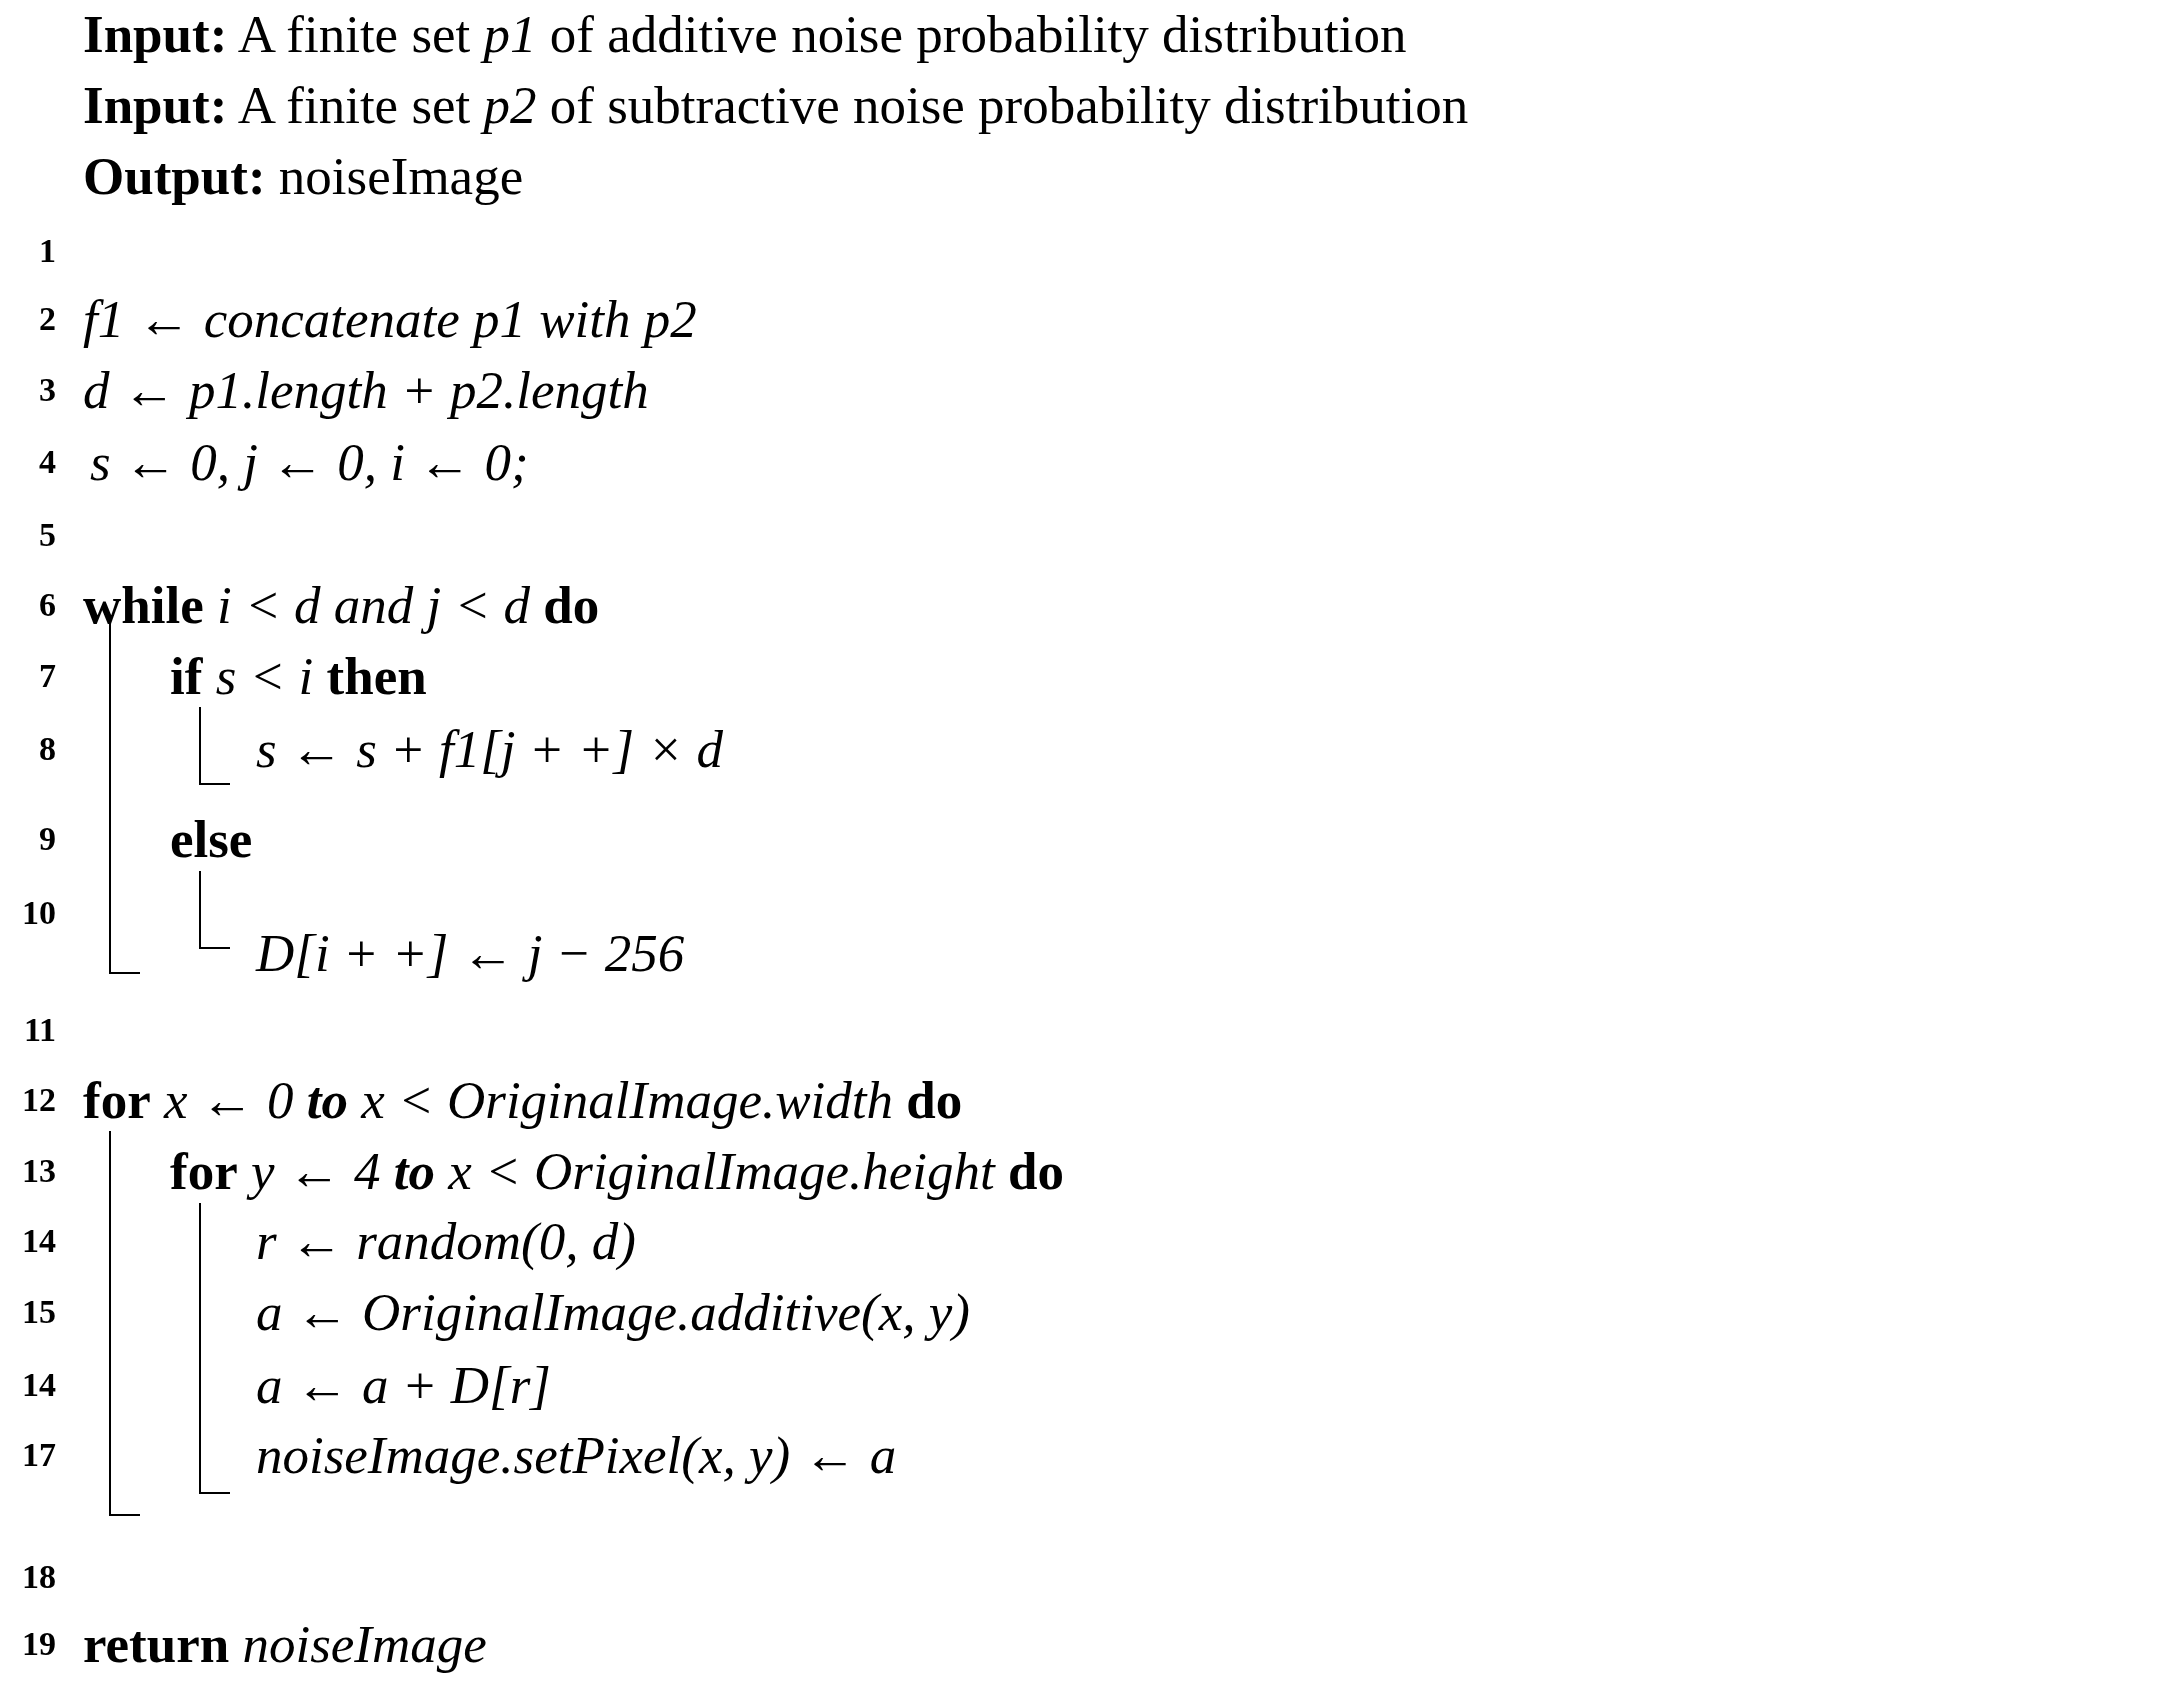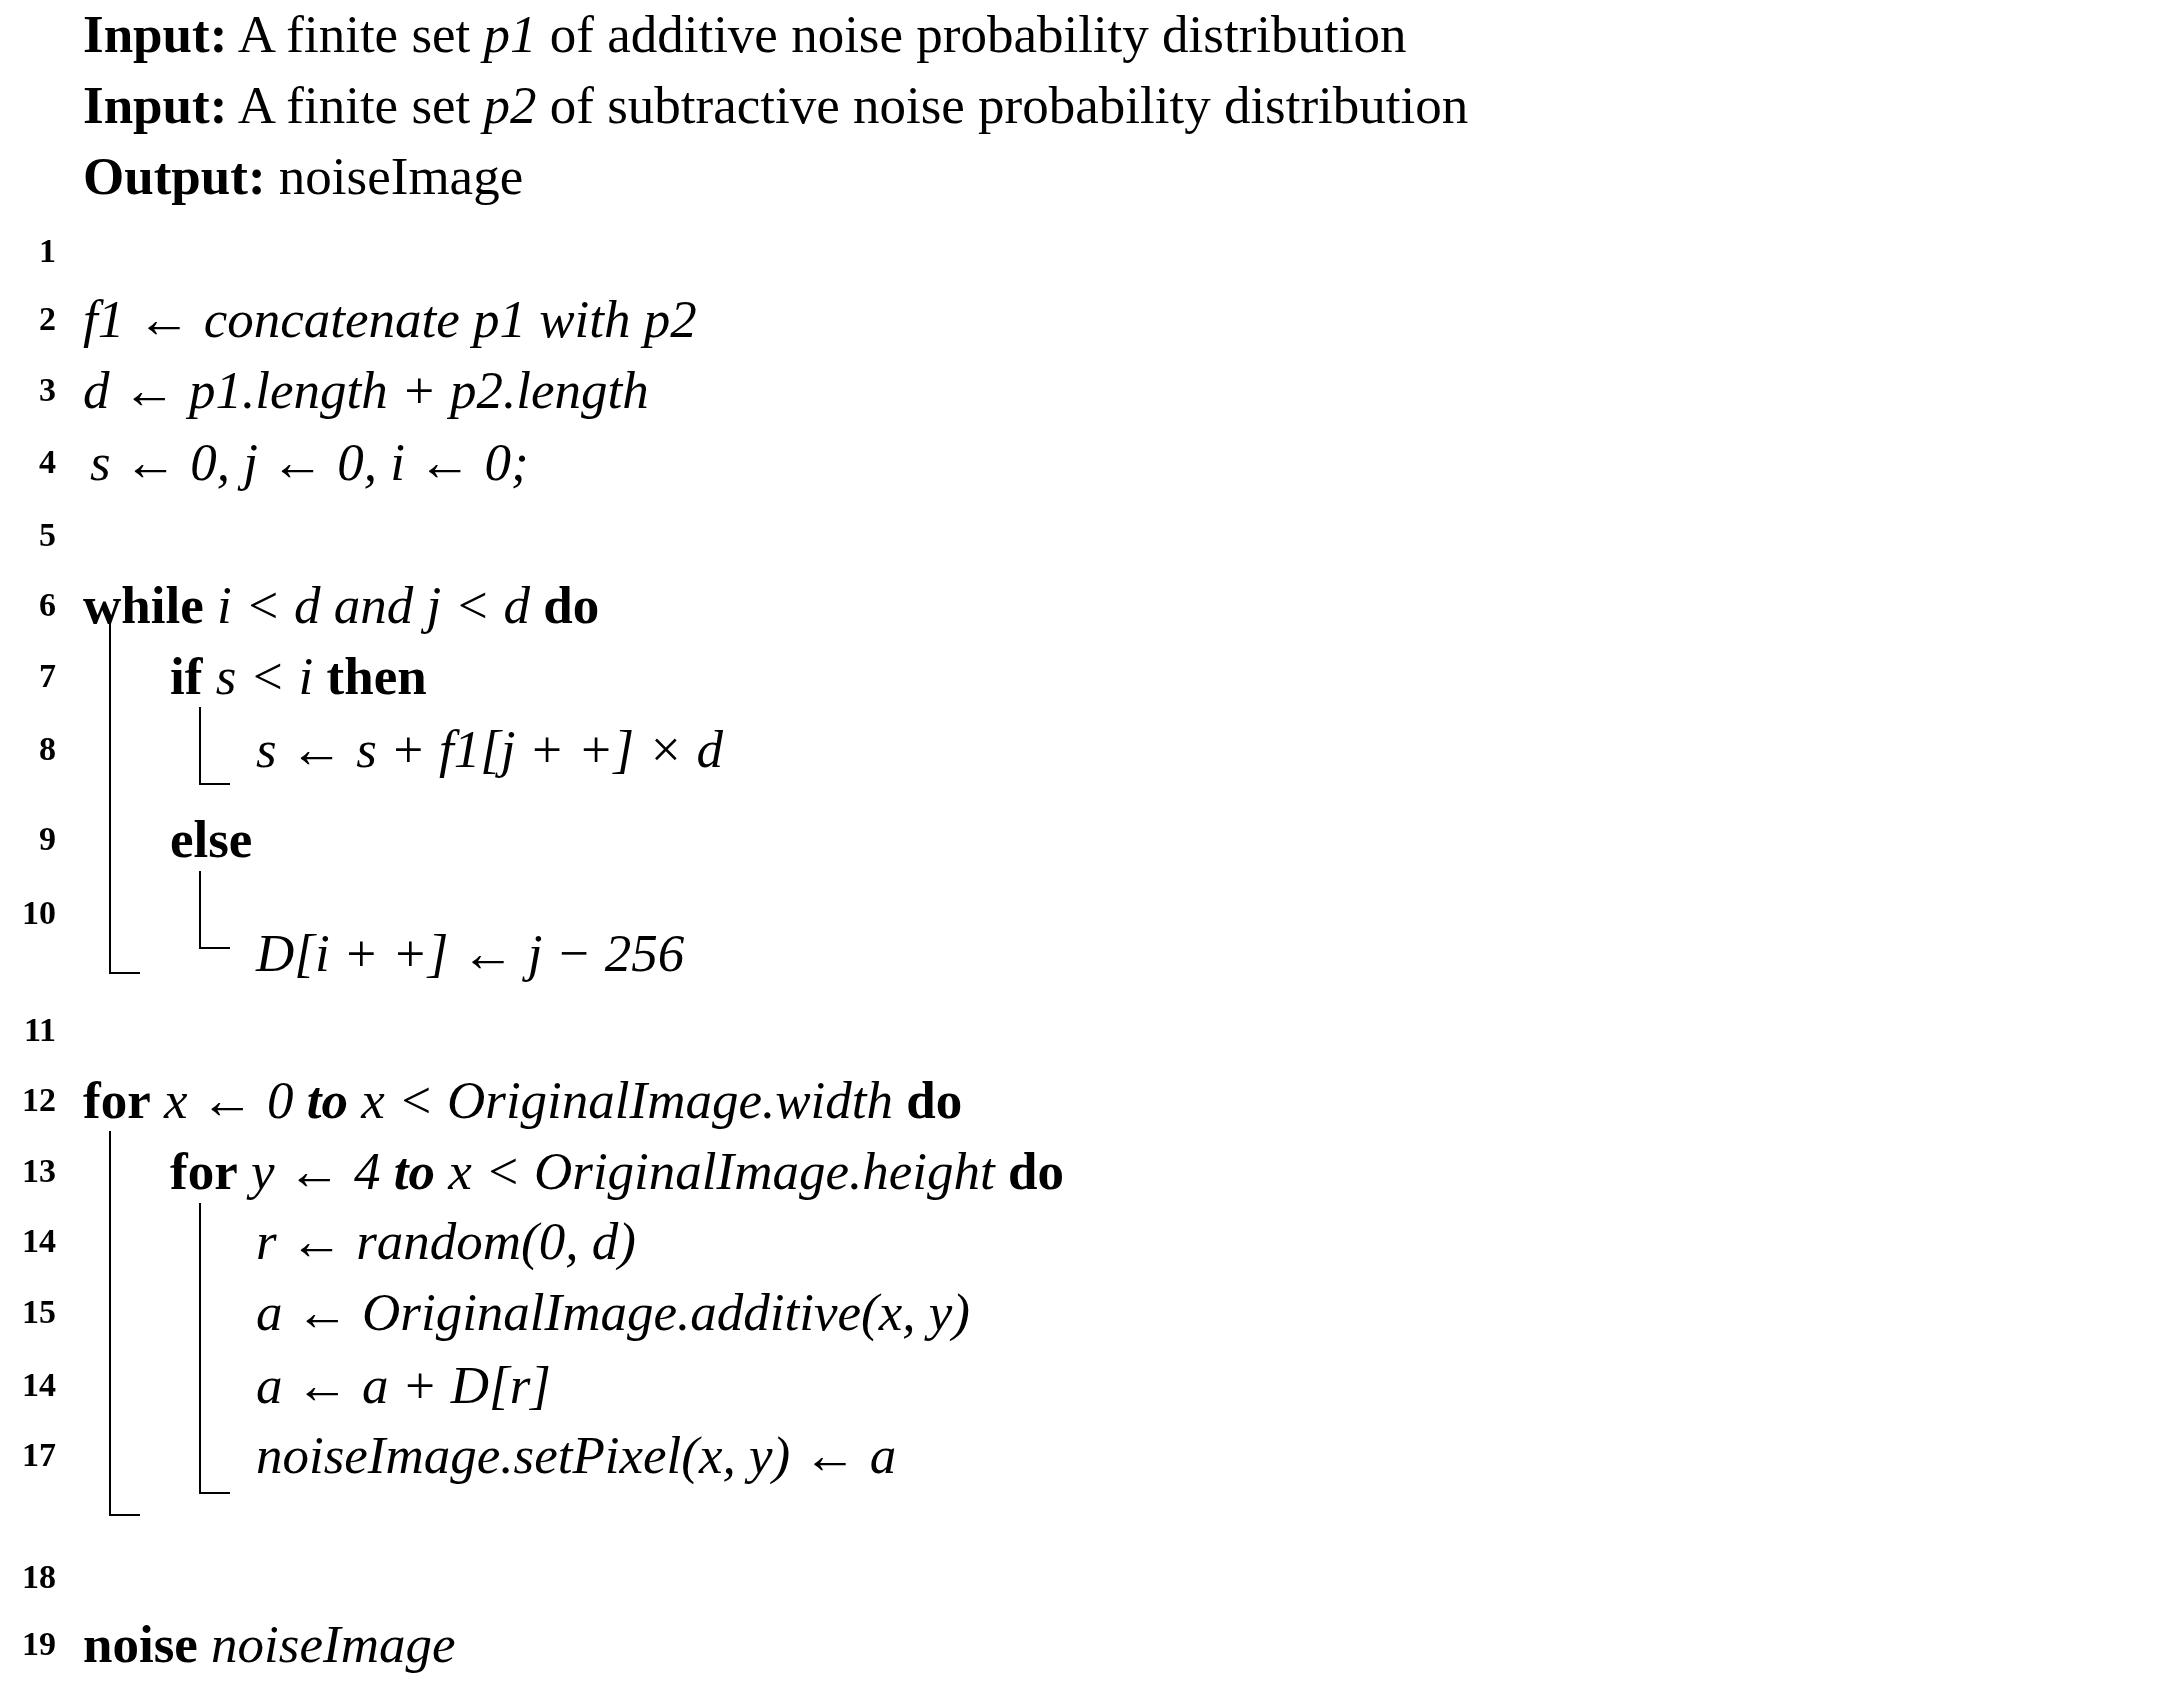--- a/index.html
+++ b/index.html
@@ -136,16 +136,16 @@
   <span class="content it" style="left:256px;">noiseImage.setPixel(x, y) ← a</span>
 </div>
 
 <div class="line" style="top:1543px;">
   <span class="lnum">18</span>
 </div>
 
 <div class="line" style="top:1610px;">
   <span class="lnum">19</span>
   <span class="content" style="left:83px;">
-    <span class="kw">noise</span><span class="it"> noiseImage</span>
+    <span class="kw">return</span><span class="it"> noiseImage</span>
   </span>
 </div>
 
 
 </body></html>

